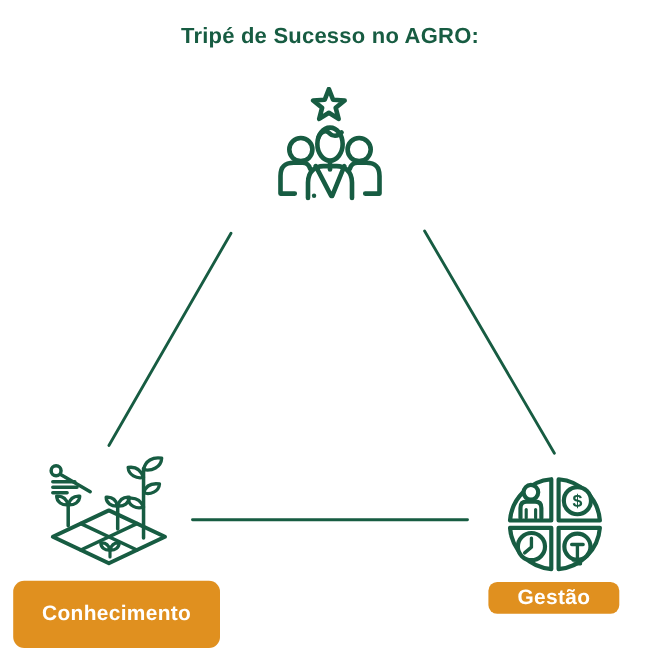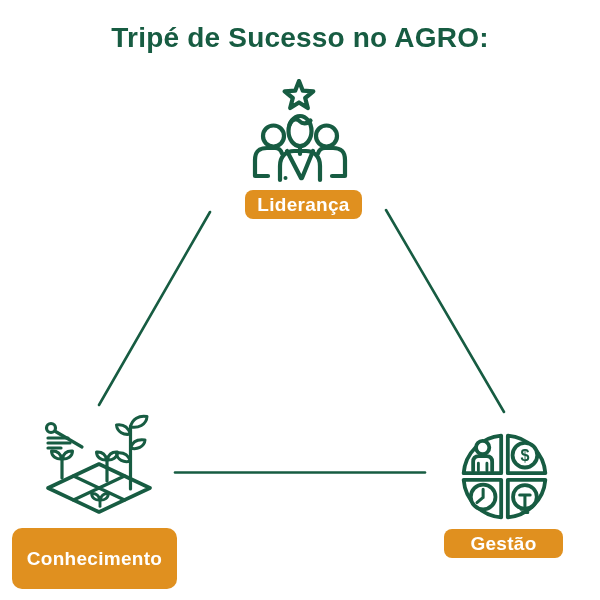--- a/index.html
+++ b/index.html
@@ -3,21 +3,21 @@
 <meta charset="utf-8">
 <style>
   html,body{margin:0;padding:0;background:#fff;}
   #stage{
     position:relative;width:600px;height:600px;overflow:hidden;
     background:var(--bg,#fff);
     font-family:"Liberation Sans",sans-serif;
   }
   .page-title{
     position:absolute;top:22px;left:0;width:600px;text-align:center;
-    font-size:28px;font-weight:700;color:var(--green,#175C42);
+    font-size:20px;font-weight:700;color:var(--green,#175C42);
     letter-spacing:.2px;
   }
   svg{position:absolute;display:block;}
   .stroke{stroke:var(--green,#175C42);fill:none;stroke-linecap:round;stroke-linejoin:round;}
   .fillg{fill:var(--green,#175C42);stroke:none;}
   .whitefill{fill:#fff;stroke:var(--green,#175C42);stroke-linecap:round;stroke-linejoin:round;}
   .badge{
     position:absolute;background:var(--orange,#E0901F);color:var(--label,#fff);
     font-weight:700;display:flex;flex-direction:column;align-items:center;justify-content:center;
     text-align:center;letter-spacing:.3px;
@@ -49,23 +49,20 @@
     <path class="stroke" stroke-width="4.2" d="M93,97 V81 C93,71.5 88,69 81,69 H73 C69.5,69 67,71 66,74.5 M93,97 H80"></path>
 
     <ellipse class="stroke" stroke-width="4.2" cx="48" cy="52" rx="11.5" ry="15"></ellipse>
     <path class="stroke" stroke-width="4.2" d="M37.5,46 C40,39.5 45,39 48,42.5 C50,44.8 55,45.5 58.5,41.5"></path>
     <path class="stroke" stroke-width="4.2" d="M48,68 V75"></path>
     <path class="stroke" stroke-width="4.2" d="M28,101 V87 C28,76.5 35,72 42,72 H54 C61,72 68,76.5 68,87 V101"></path>
     <path class="stroke" stroke-width="4.2" d="M35,72 L49,99 M61,72 L50,99"></path>
     <circle class="fillg" cx="33.5" cy="99" r="2"></circle>
   </svg>
 
-  <div class="badge badge-sm" style="left:245px;top:190px;width:117px;height:29px;">
-    <span>Liderança</span>
-  </div>
 
   <svg style="left:35px;top:414px" width="125" height="116" viewBox="0 0 125 116">
 
     <circle class="stroke" stroke-width="3.2" cx="16" cy="14" r="4.5"></circle>
     <path class="stroke" stroke-width="3.2" d="M20.5,17.5 L47,33"></path>
     <path class="stroke" stroke-width="3.2" d="M13,24 H33 M13,29 H35 M13,34 H26"></path>
 
     <path class="stroke" stroke-width="3.6" d="M13,74 L64,50 L115,74 L64,98 Z"></path>
     <path class="stroke" stroke-width="3.2" d="M38.5,62 L89.5,86 M89.5,62 L38.5,86"></path>
 
@@ -89,21 +86,21 @@
       <path class="stroke" stroke-width="3.2" d="M0,0 V19"></path>
     </g>
 
     <g transform="translate(65,86) scale(0.8)">
       <path class="stroke" stroke-width="3.6" d="M0,0 C-1.5,-5.5 -5,-8.5 -10.5,-8 C-10.5,-2.5 -5.5,0.5 0,0 Z"></path>
       <path class="stroke" stroke-width="3.6" d="M0,0 C1.5,-5.5 5,-8.5 10.5,-8 C10.5,-2.5 5.5,0.5 0,0 Z"></path>
       <path class="stroke" stroke-width="3.6" d="M0,0 V8"></path>
     </g>
   </svg>
 
-  <div class="badge badge-lg" style="left:12px;top:528px;width:165px;height:61px;">
+  <div class="badge badge-lg" style="left:12px;top:528px;width:188px;height:61px;">
     <span>Conhecimento</span>
   </div>
 
   <svg style="left:457px;top:429px" width="95" height="95" viewBox="0 0 100 100">
     <path class="whitefill" stroke-width="4" d="M46.5,7 V46.5 H7 A43,43 0 0 1 46.5,7 Z"></path>
     <path class="whitefill" stroke-width="4" d="M53.5,7 A43,43 0 0 1 93,46.5 L53.5,46.5 Z"></path>
     <path class="whitefill" stroke-width="4" d="M7,53.5 A43,43 0 0 0 46.5,93 L46.5,53.5 Z"></path>
     <path class="whitefill" stroke-width="4" d="M93,53.5 A43,43 0 0 1 53.5,93 L53.5,53.5 Z"></path>
 
     <circle class="whitefill" stroke-width="4" cx="27" cy="19.5" r="7"></circle>

